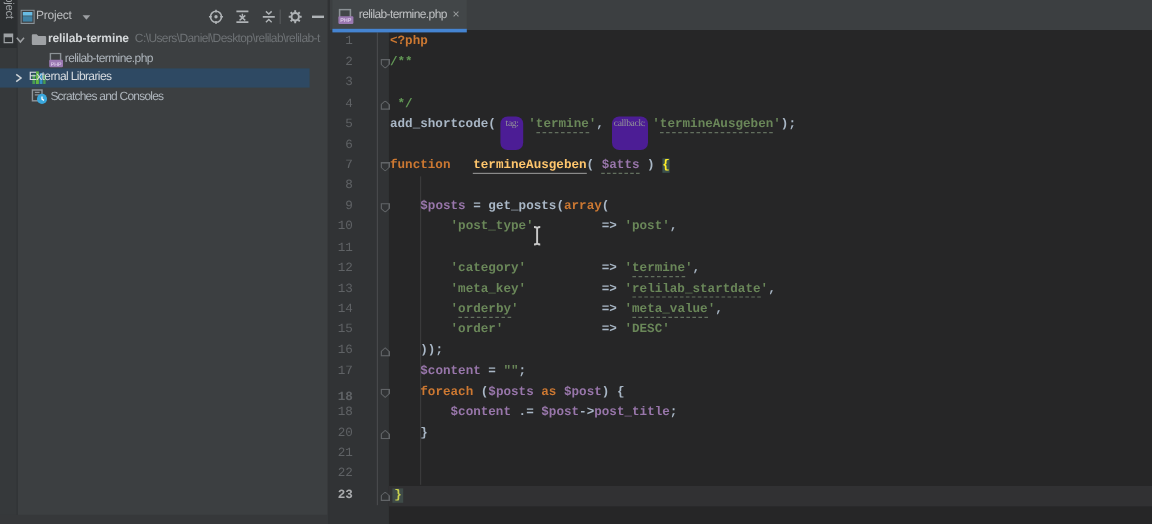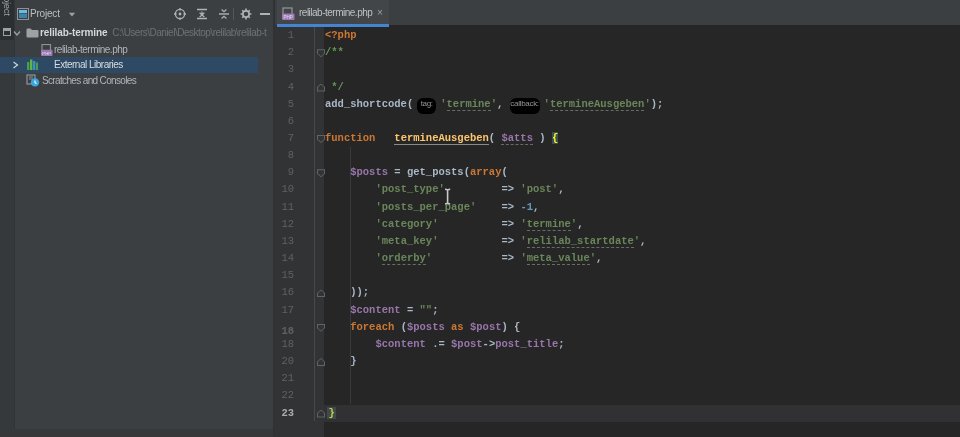--- a/index.html
+++ b/index.html
@@ -28,22 +28,22 @@
 .ln { position:absolute; left:275px; width:19px; height:17.2px; line-height:17.2px; text-align:right;
   font-family:"Liberation Mono", monospace; font-size:10.5px; }
 .fold { position:absolute; left:317px; width:8px; height:8px; background:#616467; }
 .fold:after { content:""; position:absolute; left:1px; top:1px; width:6px; height:6px; background:#313335; }
 .fs { clip-path:polygon(0 0, 100% 0, 100% 55%, 50% 100%, 0 55%); }
 .fs:after { clip-path:polygon(0 0, 100% 0, 100% 55%, 50% 100%, 0 55%); }
 .fe { clip-path:polygon(50% 0, 100% 45%, 100% 100%, 0 100%, 0 45%); }
 .fe:after { clip-path:polygon(50% 0, 100% 45%, 100% 100%, 0 100%, 0 45%); }
 .cl { position:absolute; left:325px; height:17.2px; line-height:17.2px; white-space:pre;
   font-family:"Liberation Mono", monospace; font-size:10.5px; font-weight:bold; color:#A9B7C6; }
-.pill { display:inline-block; height:16px; line-height:12px; border-radius:6px;
-  background:#000000; color:#949699; font-family:Liberation Sans, sans-serif; font-size:8px;
+.pill { display:inline-block; height:28px; line-height:12px; border-radius:6px;
+  background:#4c1d95; color:#949699; font-family:Liberation Serif, serif; font-size:8px;
   font-weight:normal; text-align:center; vertical-align:1px; letter-spacing:-0.3px; }
 .pill:last-of-type {}
 .sq { border-bottom:1px dashed #63705F; }
 .it { font-style:italic; }
 .fn { border-bottom:1px solid #8A8A8A; }
 .brace { color:#FFEF28; background:#3B514D; }
 .brace2 { color:#C9D14F; background:#3F4B48; margin-left:2px; padding:0 1.5px; }
 
 #tabbar { position:absolute; left:275px; top:0; width:685px; height:25px; background:#3C3F41; }
 #tab { position:absolute; left:277px; top:0px; width:112px; height:24px; background:#424648; }
@@ -104,24 +104,24 @@
 
   <div class="cl" style="top:27.0px"><span style="color:#CC7832">&lt;?php</span></div>
     <div class="cl" style="top:44.2px"><span style="color:#629755">/**</span></div>
     <div class="cl" style="top:78.5px"><span style="color:#629755"> */</span></div>
     <div class="cl" style="top:95.6px"><span style="color:#A9B7C6">add_shortcode(</span><span class="pill" style="margin-left:4px;margin-right:4px;width:19px">tag:</span><span style="color:#6A8759">'</span><span style="color:#6A8759" class="sq">termine</span><span style="color:#6A8759">'</span><span style="color:#A9B7C6">, </span><span class="pill" style="margin-right:4px;width:30px">callback:</span><span style="color:#6A8759">'</span><span style="color:#6A8759" class="sq">termineAusgeben</span><span style="color:#6A8759">'</span><span style="color:#A9B7C6">);</span></div>
     <div class="cl" style="top:112.8px"></div>
     <div class="cl" style="top:130.0px"><span style="color:#CC7832">function</span>   <span style="color:#FFC66D" class="fn">termineAusgeben</span><span style="color:#A9B7C6">( </span><span style="color:#9876AA" class="sq">$atts</span><span style="color:#A9B7C6"> ) </span><span class="brace">{</span></div>
     <div class="cl" style="top:147.1px"></div>
     <div class="cl" style="top:164.3px">    <span style="color:#9876AA">$posts</span><span style="color:#A9B7C6"> = </span><span style="color:#A9B7C6">get_posts</span><span style="color:#A9B7C6">(</span><span style="color:#CC7832">array</span><span style="color:#A9B7C6">(</span></div>
     <div class="cl" style="top:181.4px">        <span style="color:#6A8759">'post_type'</span>         <span style="color:#A9B7C6">=&gt; </span><span style="color:#6A8759">'post'</span><span style="color:#A9B7C6">,</span></div>
-    <div class="cl" style="top:198.6px">        <span style="color:#6A8759">'posts_per_page'</span>    <span style="color:#A9B7C6">=&gt; </span><span style="color:#6897BB">-1</span><span style="color:#A9B7C6">,</span></div>
     <div class="cl" style="top:215.8px">        <span style="color:#6A8759">'</span><span style="color:#6A8759">category</span><span style="color:#6A8759">'</span>          <span style="color:#A9B7C6">=&gt; </span><span style="color:#6A8759">'</span><span style="color:#6A8759" class="sq">termine</span><span style="color:#6A8759">'</span><span style="color:#A9B7C6">,</span></div>
     <div class="cl" style="top:232.9px">        <span style="color:#6A8759">'meta_key'</span>          <span style="color:#A9B7C6">=&gt; </span><span style="color:#6A8759">'</span><span style="color:#6A8759" class="sq">relilab_startdate</span><span style="color:#6A8759">'</span><span style="color:#A9B7C6">,</span></div>
     <div class="cl" style="top:250.1px">        <span style="color:#6A8759">'</span><span style="color:#6A8759" class="sq">orderby</span><span style="color:#6A8759">'</span>           <span style="color:#A9B7C6">=&gt; </span><span style="color:#6A8759">'</span><span style="color:#6A8759" class="sq">meta_value</span><span style="color:#6A8759">'</span><span style="color:#A9B7C6">,</span></div>
+    <div class="cl" style="top:267.3px">        <span style="color:#6A8759">'order'</span>             <span style="color:#A9B7C6">=&gt; </span><span style="color:#6A8759">'DESC'</span></div>
     <div class="cl" style="top:284.4px">    <span style="color:#A9B7C6">));</span></div>
     <div class="cl" style="top:301.6px">    <span style="color:#9876AA">$content</span><span style="color:#A9B7C6"> = </span><span style="color:#6A8759">""</span><span style="color:#A9B7C6">;</span></div>
     <div class="cl" style="top:318.7px">    <span style="color:#CC7832">foreach</span><span style="color:#A9B7C6"> (</span><span style="color:#9876AA">$posts</span> <span style="color:#CC7832">as</span> <span style="color:#9876AA">$post</span><span style="color:#A9B7C6">) {</span></div>
     <div class="cl" style="top:335.9px">        <span style="color:#9876AA">$content</span><span style="color:#A9B7C6"> .= </span><span style="color:#9876AA">$post</span><span style="color:#A9B7C6">-&gt;</span><span style="color:#9876AA">post_title</span><span style="color:#A9B7C6">;</span></div>
     <div class="cl" style="top:353.1px">    <span style="color:#A9B7C6">}</span></div>
     <div class="cl" style="top:370.2px"></div>
     <div class="cl" style="top:404.5px"><span class="brace2">}</span></div>
 
   <svg class="abs" style="left:443px;top:188px" width="10" height="17" viewBox="0 0 10 17">
     <path d="M2 1.2 Q3.6 1.2 4.6 2 Q5.6 1.2 7.2 1.2 M4.6 2 L4.6 15 M2 15.8 Q3.6 15.8 4.6 15 Q5.6 15.8 7.2 15.8" fill="none" stroke="#C9C9C9" stroke-width="1.6"></path>
@@ -184,21 +184,21 @@
   <div class="row" style="left:54px;top:42px">relilab-termine.php</div>
   <svg class="abs" style="left:12px;top:60.5px" width="7" height="8" viewBox="0 0 7 8">
     <path d="M1.5 1 L5.5 4 L1.5 7" fill="none" stroke="#CDD2D6" stroke-width="1.3"></path>
   </svg>
   <svg class="abs" style="left:26px;top:58px" width="13" height="13" viewBox="0 0 13 13">
     <rect x="1" y="4" width="2.4" height="8" fill="#499C54"></rect>
     <rect x="4" y="1.5" width="2.4" height="10.5" fill="#62B543"></rect>
     <rect x="7" y="3" width="2.4" height="9" fill="#3592C4"></rect>
     <rect x="10" y="4.5" width="2" height="7.5" fill="#499C54"></rect>
   </svg>
-  <div class="row" style="left:54px;top:56.5px;color:#D8DCE0">External Libraries</div>
+  <div class="row" style="left:24px;top:56.5px;color:#D8DCE0">External Libraries</div>
   <svg class="abs" style="left:26px;top:74px" width="14" height="13" viewBox="0 0 14 13">
     <rect x="1" y="1" width="8" height="9" fill="#3C3F41" stroke="#8F959B" stroke-width="1.2"></rect>
     <path d="M3 3 H7 M3 5 H7" stroke="#8F959B" stroke-width="1"></path>
     <circle cx="9" cy="8.4" r="4.2" fill="#3AA7DC"></circle>
     <path d="M9 6.4 L9 8.6 L10.6 9.6" stroke="#fff" stroke-width="1.1" fill="none"></path>
   </svg>
   <div class="row" style="left:42px;top:72.5px;letter-spacing:-0.65px">Scratches and Consoles</div>
 </div>
 
 </body></html>

